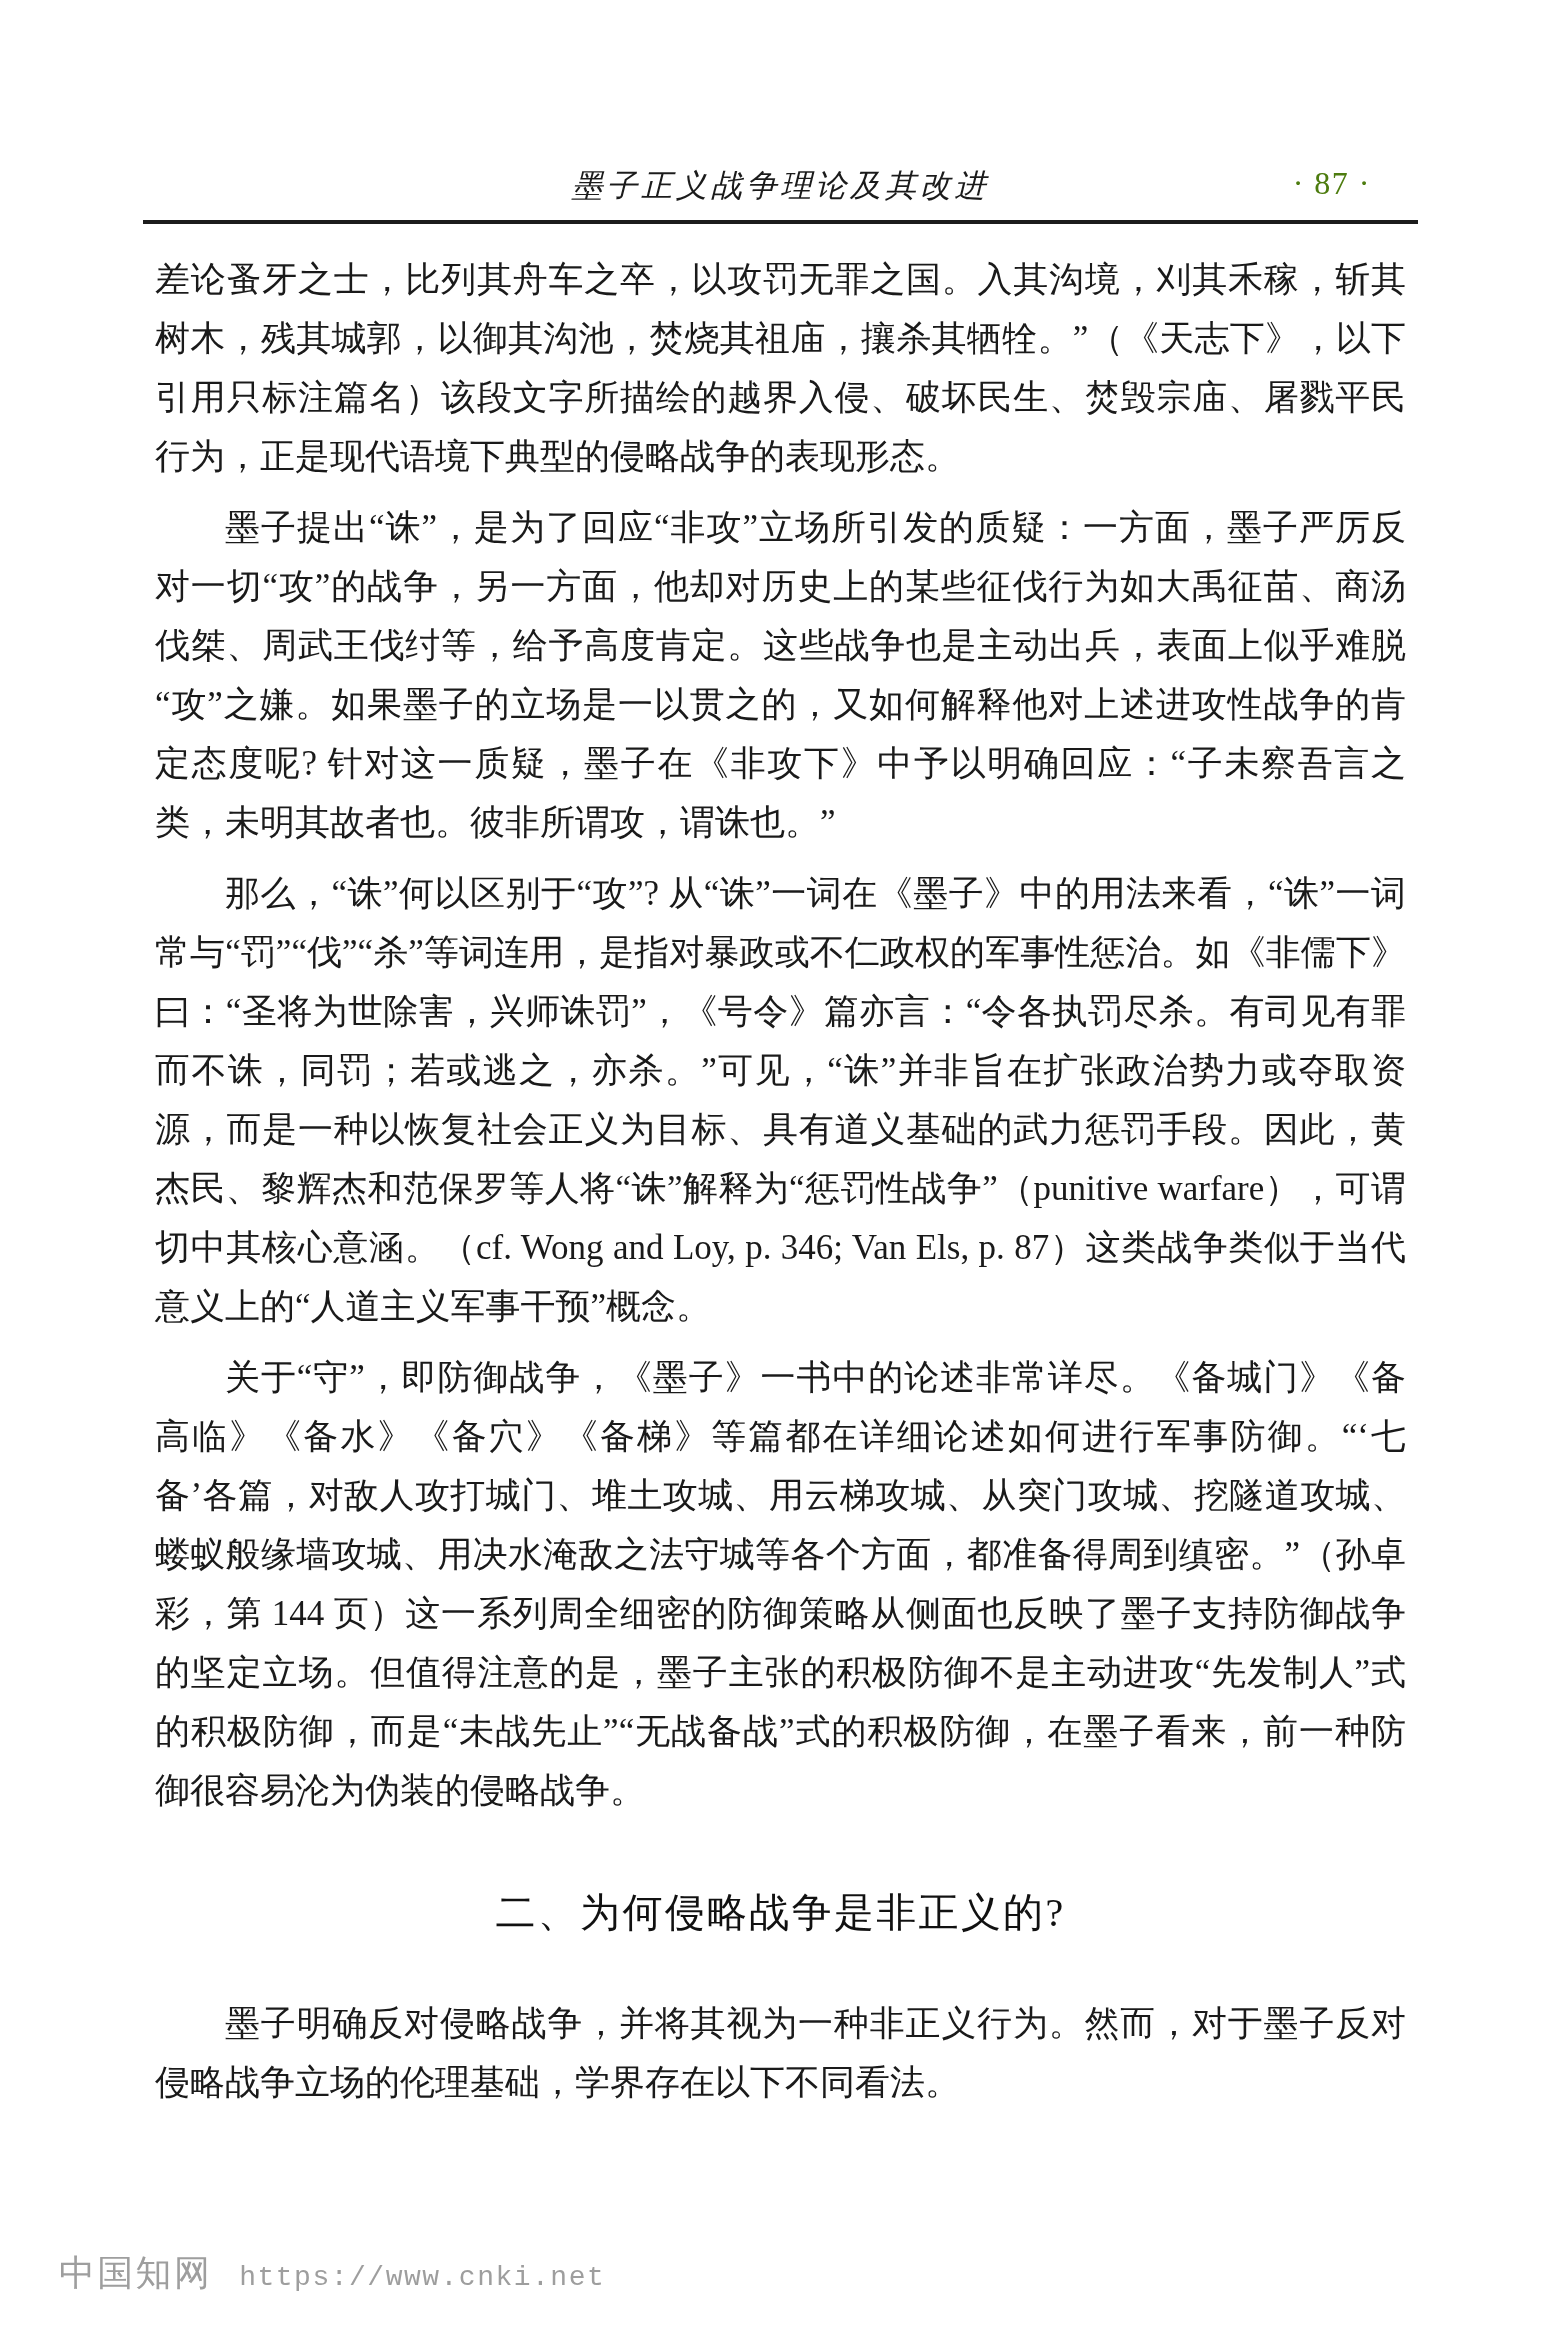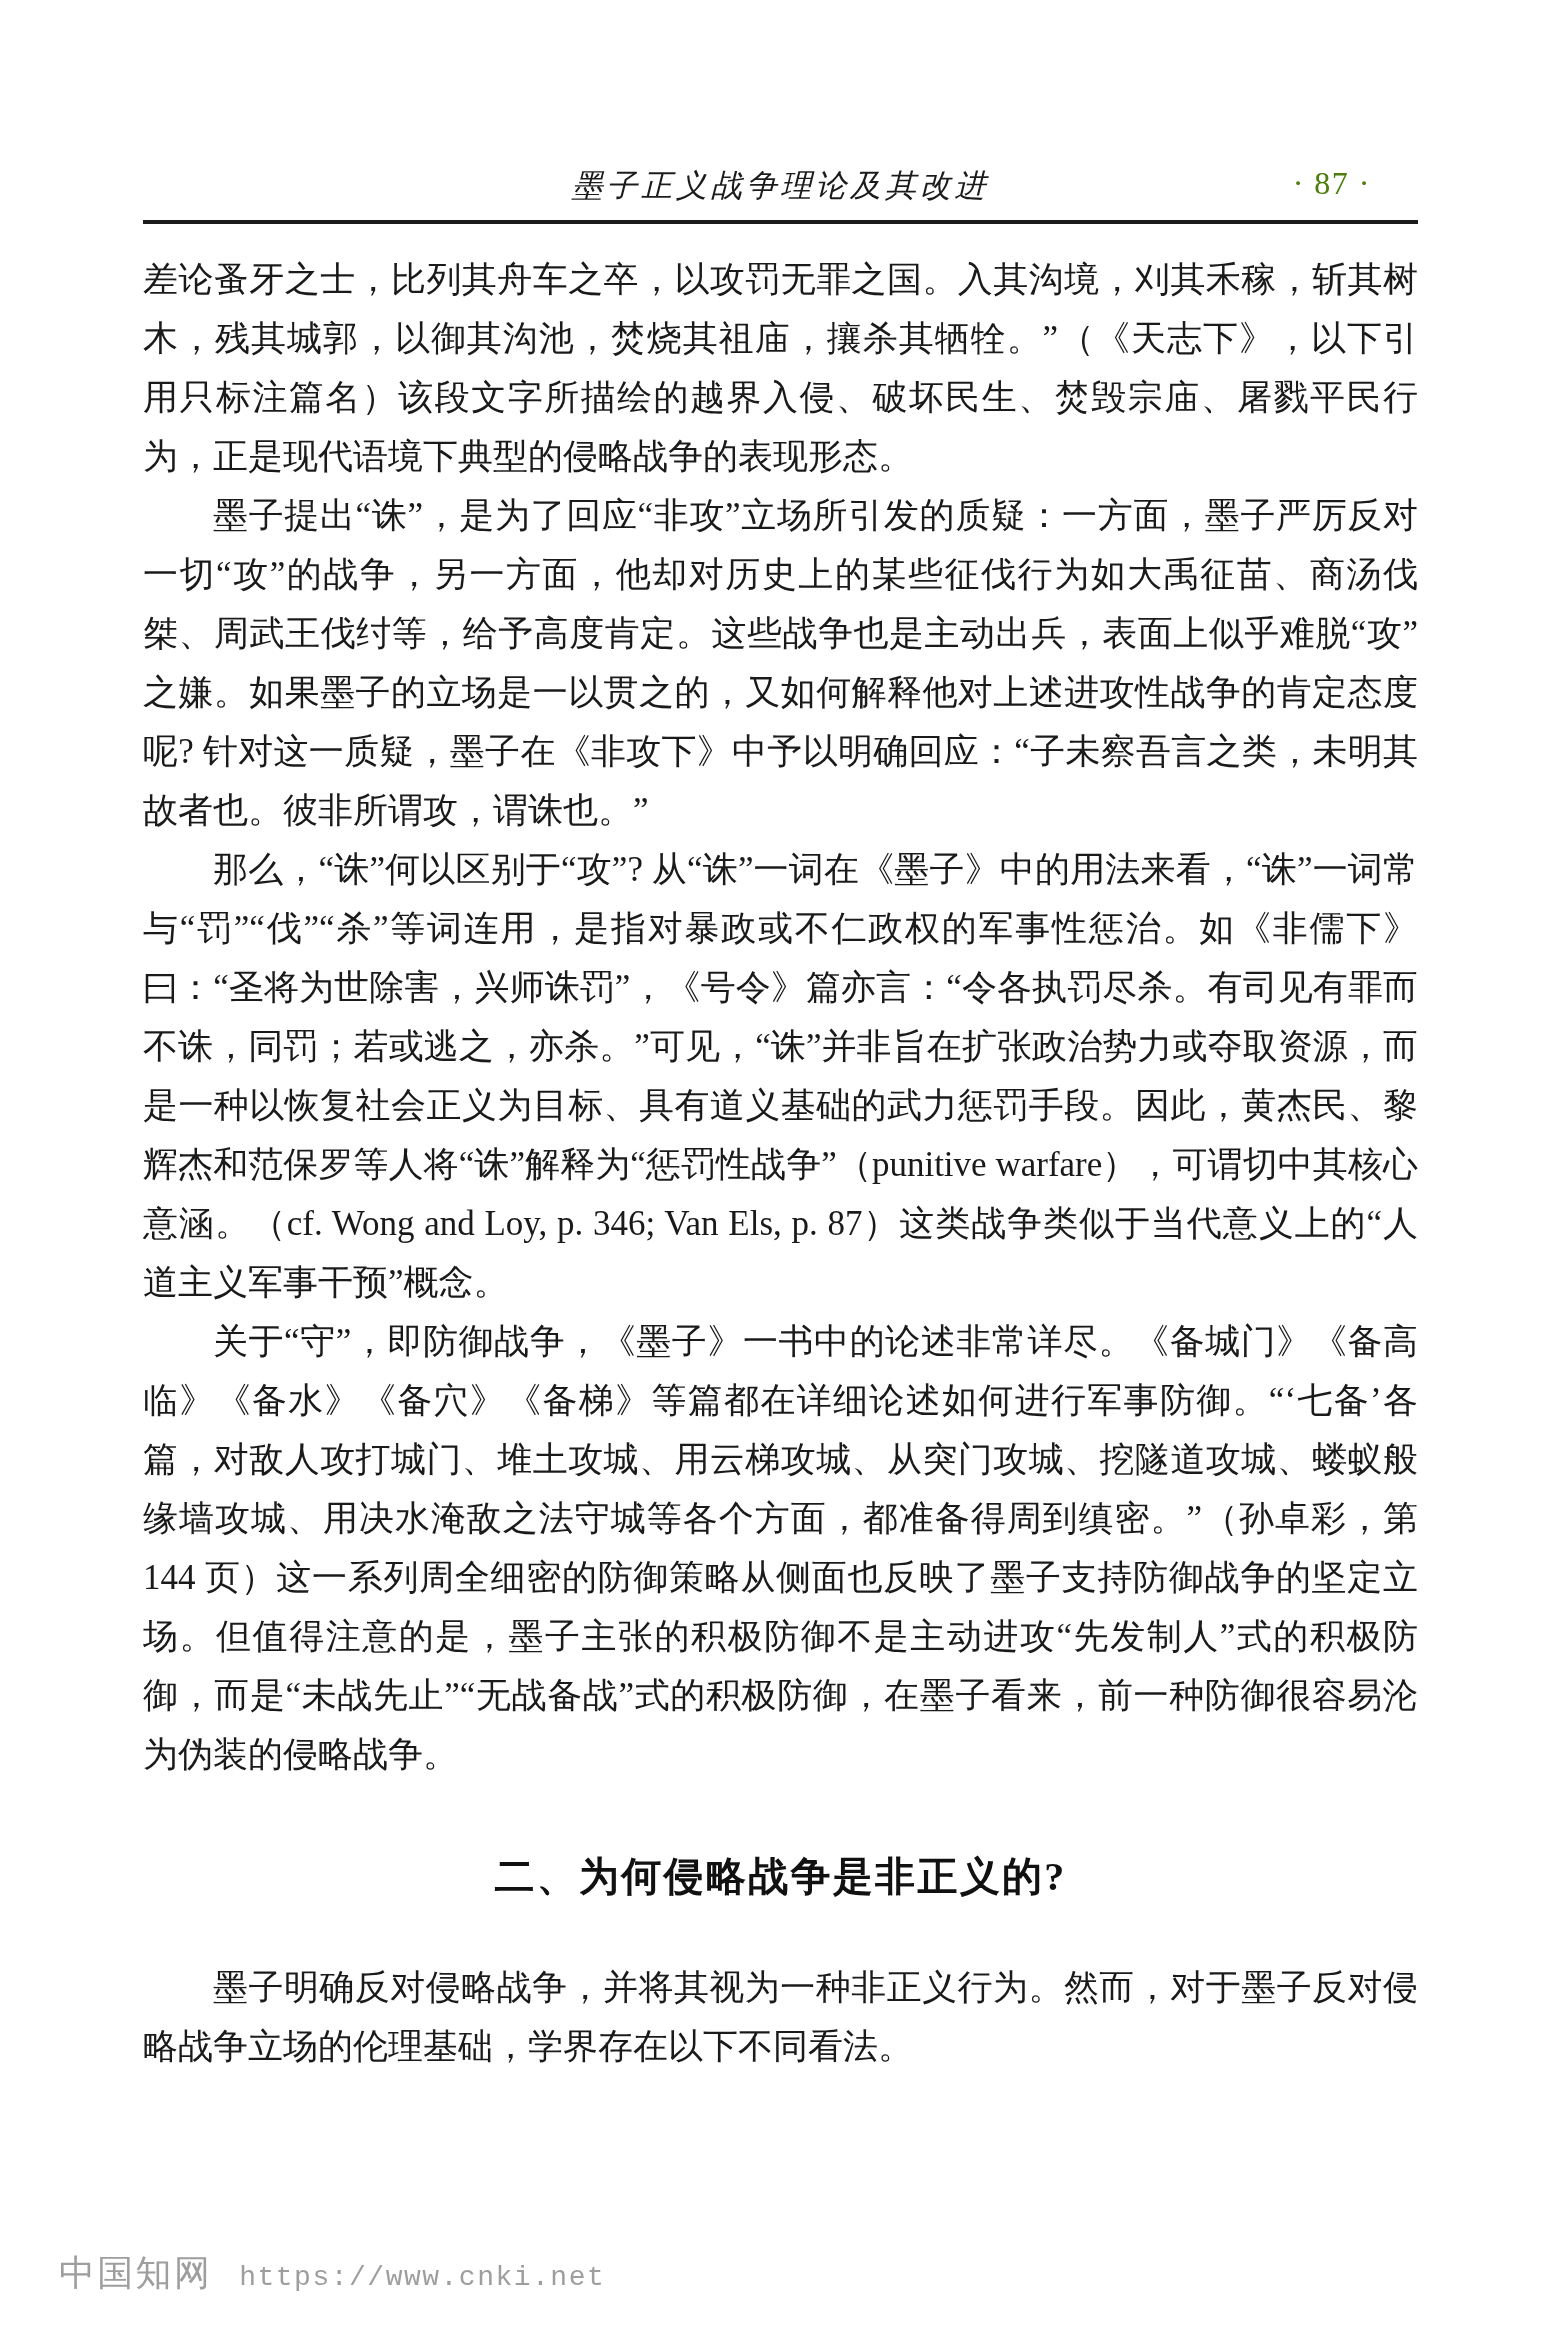--- a/index.html
+++ b/index.html
@@ -44,29 +44,29 @@
     margin-top: 13.7px;
     border-top: 4.6px solid #1c1c1c;
   }
   .body-text {
     margin-top: 26px;
     font-size: 35px;
     line-height: 59px;
     text-align: justify;
   }
   .para {
-    margin: 0;
+    margin: 12px;
     text-indent: 2em;
   }
   .para.flush { text-indent: 0; }
   .section-heading {
     margin: 63px 0 52px 0;
     text-align: center;
     font-size: 40px;
-    font-weight: bold;
+    font-weight: normal;
     letter-spacing: 2.3px;
     text-indent: 0;
     color: #111111;
   }
   .footer {
     position: absolute;
     left: 59px;
     top: 2249px;
     display: flex;
     align-items: baseline;

